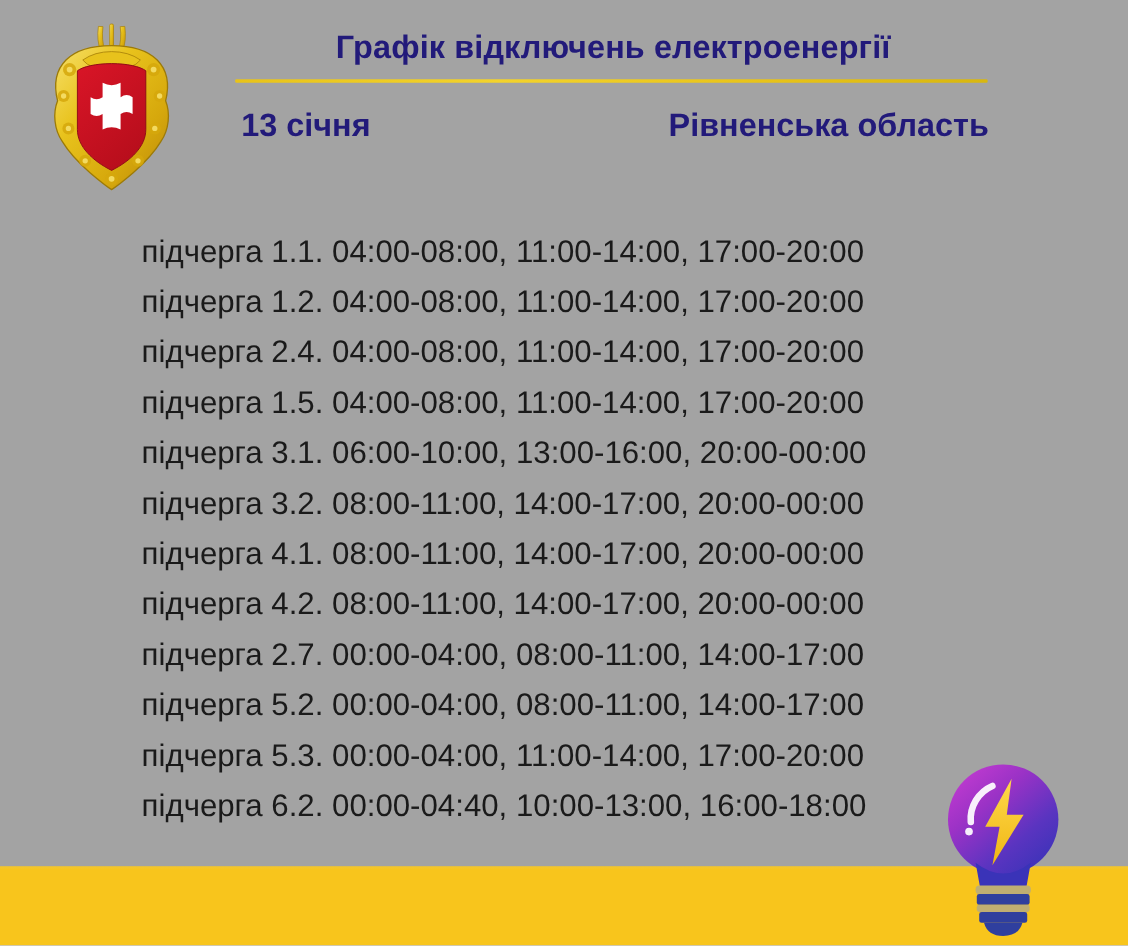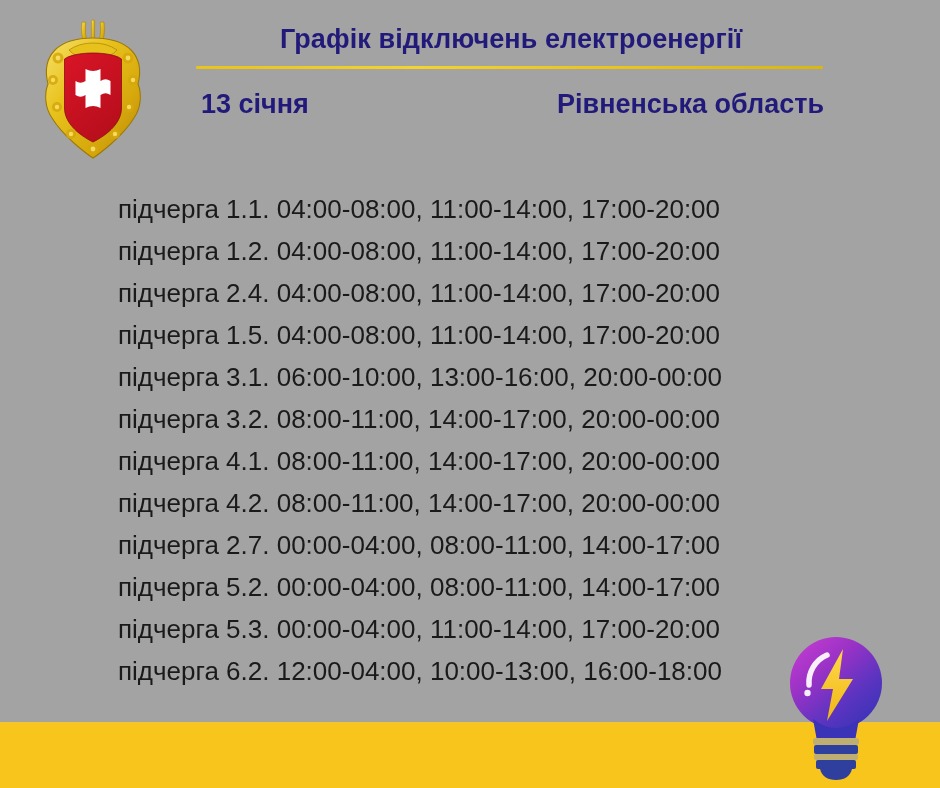--- a/index.html
+++ b/index.html
@@ -220,21 +220,21 @@
       <div class="schedule-row"><span class="queue-label">підчерга 1.2.</span> <span class="queue-slots">04:00-08:00, 11:00-14:00, 17:00-20:00</span></div>
       <div class="schedule-row"><span class="queue-label">підчерга 2.4.</span> <span class="queue-slots">04:00-08:00, 11:00-14:00, 17:00-20:00</span></div>
       <div class="schedule-row"><span class="queue-label">підчерга 1.5.</span> <span class="queue-slots">04:00-08:00, 11:00-14:00, 17:00-20:00</span></div>
       <div class="schedule-row"><span class="queue-label">підчерга 3.1.</span> <span class="queue-slots">06:00-10:00, 13:00-16:00, 20:00-00:00</span></div>
       <div class="schedule-row"><span class="queue-label">підчерга 3.2.</span> <span class="queue-slots">08:00-11:00, 14:00-17:00, 20:00-00:00</span></div>
       <div class="schedule-row"><span class="queue-label">підчерга 4.1.</span> <span class="queue-slots">08:00-11:00, 14:00-17:00, 20:00-00:00</span></div>
       <div class="schedule-row"><span class="queue-label">підчерга 4.2.</span> <span class="queue-slots">08:00-11:00, 14:00-17:00, 20:00-00:00</span></div>
       <div class="schedule-row"><span class="queue-label">підчерга 2.7.</span> <span class="queue-slots">00:00-04:00, 08:00-11:00, 14:00-17:00</span></div>
       <div class="schedule-row"><span class="queue-label">підчерга 5.2.</span> <span class="queue-slots">00:00-04:00, 08:00-11:00, 14:00-17:00</span></div>
       <div class="schedule-row"><span class="queue-label">підчерга 5.3.</span> <span class="queue-slots">00:00-04:00, 11:00-14:00, 17:00-20:00</span></div>
-      <div class="schedule-row"><span class="queue-label">підчерга 6.2.</span> <span class="queue-slots">12:00-04:00, 10:00-13:00, 16:00-18:00</span></div>
+      <div class="schedule-row"><span class="queue-label">підчерга 6.2.</span> <span class="queue-slots">00:00-04:40, 10:00-13:00, 16:00-18:00</span></div>
     </div>
 
   <div id="bottom-band"></div>
   <div id="bottom-band-edge"></div>
 
   <div id="bulb">
     <svg viewBox="0 0 106 155" xmlns="http://www.w3.org/2000/svg" aria-hidden="true">
       <defs>
         <linearGradient id="bulbGrad" x1="0.12" y1="0.05" x2="0.88" y2="0.95">
           <stop offset="0%" stop-color="#c13bd0"></stop>

